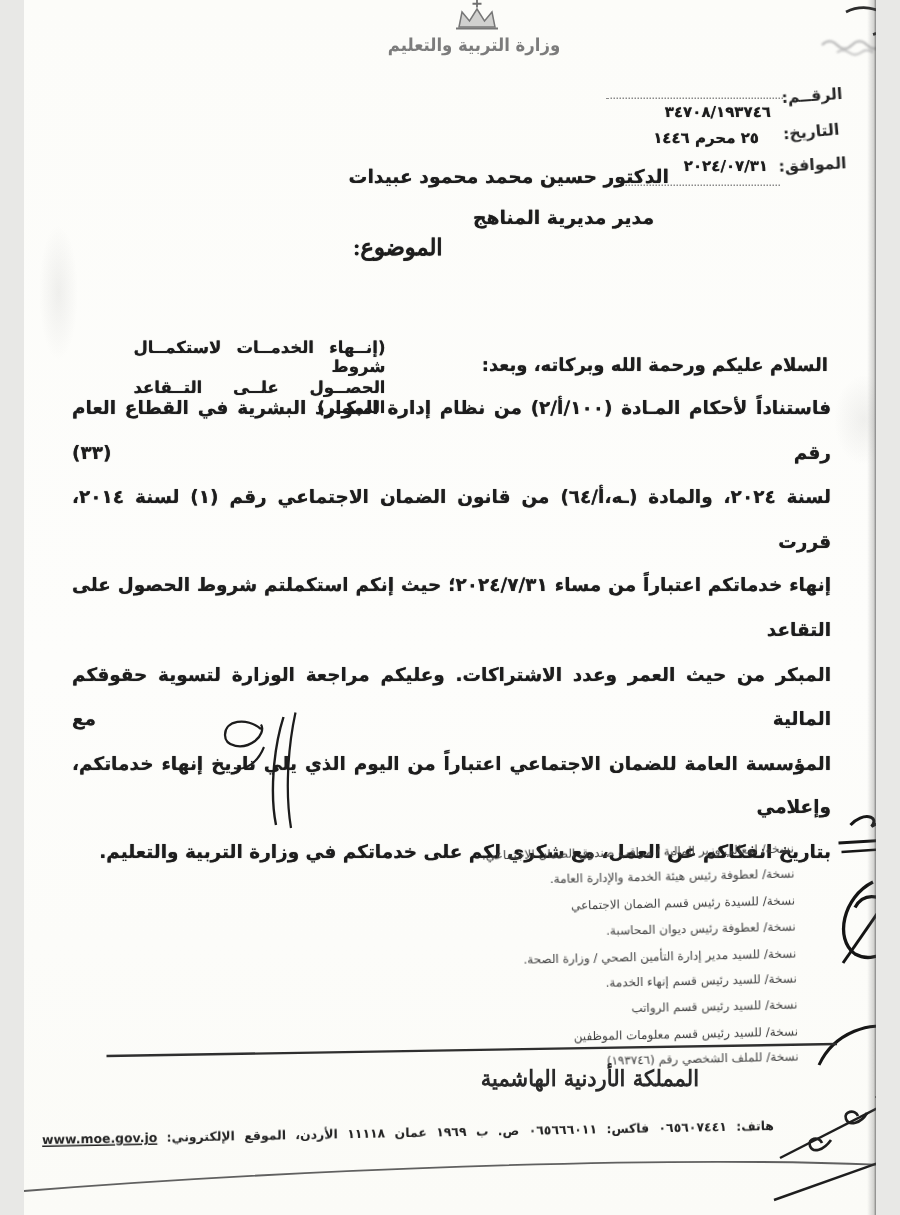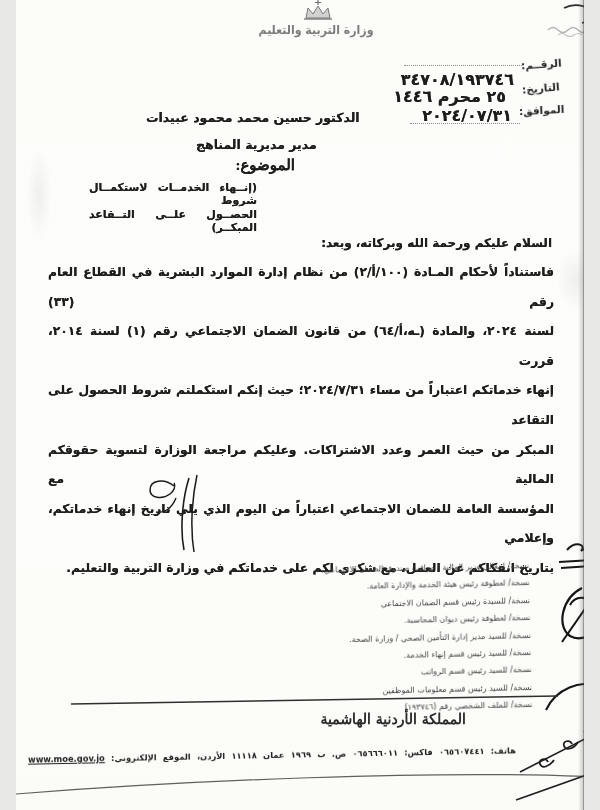--- a/index.html
+++ b/index.html
@@ -10,27 +10,27 @@
     direction:rtl;overflow:hidden;color:#1d1d1d;
   }
   .ink{color:#1d1d1d;text-shadow:0 0 .5px rgba(25,25,25,.85);font-weight:bold;}
   .abs{position:absolute;}
   
   .calli{left:200px;top:24px;width:200px;text-align:center;font-size:11px;
          color:#7c7c7c;font-weight:bold;filter:blur(.45px);letter-spacing:.5px;
          transform:scaleY(1.08);}
   
   .ref-label{font-size:10.5px;font-weight:bold;color:#262626;filter:blur(.15px);}
-  .ref-value{font-size:16px;text-align:right;}
+  .ref-value{font-size:10px;text-align:right;}
   .dotted{border-bottom:1.3px dotted #8a8a8a;height:1px;}
   
-  .center{text-align:left;}
+  .center{text-align:right;}
   .h12{font-size:12.5px;}
   
-  .subj{left:73px;width:168px;font-size:11px;text-align:justify;text-align-last:justify;}
+  .subj{left:73px;width:168px;font-size:11px;text-align:justify;text-align-last:justify;margin-top:44px;}
   
   .body-wrap{left:32px;right:30px;top:258px;font-size:12.3px;}
   .bline{line-height:29.6px;text-align:justify;text-align-last:justify;white-space:normal;}
   .bline.last{text-align-last:right;}
   
   .cc{right:55px;top:557px;transform:rotate(-1.3deg);transform-origin:top right;
       font-size:8px;color:#3f3f3f;text-align:right;filter:blur(.22px);}
   .cc div{line-height:17.4px;white-space:nowrap;}
   
   .kingdom{left:150px;top:711px;width:300px;text-align:right;font-size:14px;

